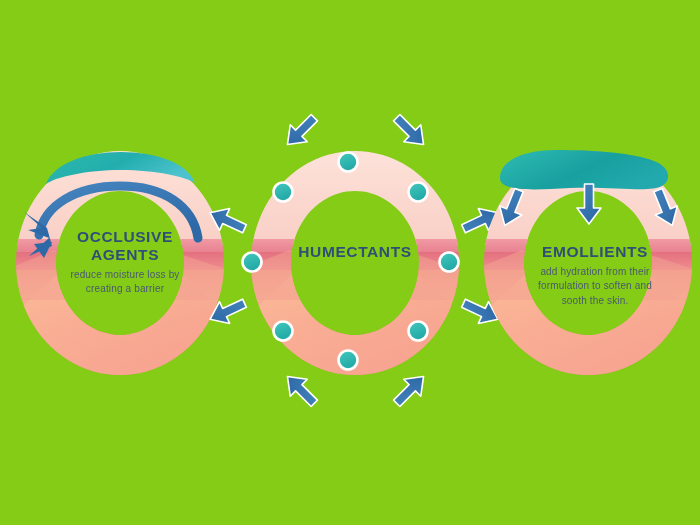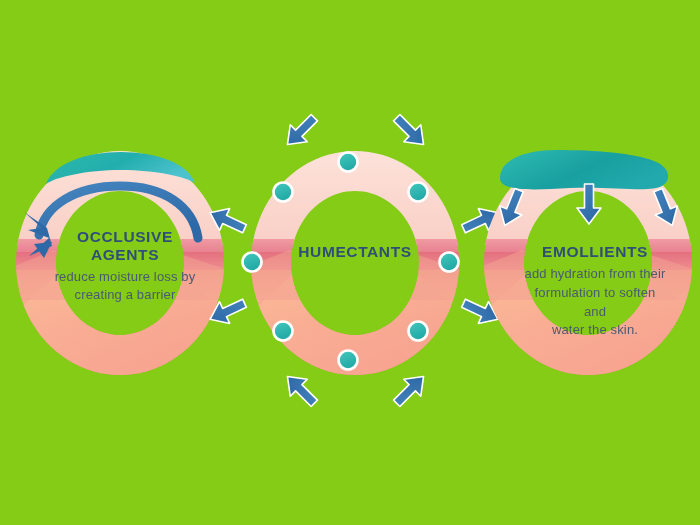--- a/index.html
+++ b/index.html
@@ -34,21 +34,21 @@
   .label-title {
     color: #2f4f77;
     font-size: 15.5px;
     font-weight: 600;
     letter-spacing: 0.6px;
     line-height: 1.15;
     white-space: pre-line;
   }
   .label-sub {
     color: #4a5a70;
-    font-size: 13px;
+    font-size: 10px;
     line-height: 1.45;
     margin-top: 4px;
     white-space: pre-line;
     letter-spacing: 0.15px;
   }
   .lbl-occlusive { left: 54px; top: 228px; width: 142px; }
   .lbl-humectants { left: 282px; top: 243px; width: 146px; }
   .lbl-emollients { left: 522px; top: 243px; width: 146px; }
 </style>
 </head>
@@ -220,16 +220,16 @@
   </div>
 
   <div class="label-block lbl-humectants">
     <div class="label-title">HUMECTANTS</div>
   </div>
 
   <div class="label-block lbl-emollients">
     <div class="label-title">EMOLLIENTS</div>
     <div class="label-sub">add hydration from their
 formulation to soften and
-water the skin.</div>
+sooth the skin.</div>
   </div>
 
 </div>
 
 </body></html>

